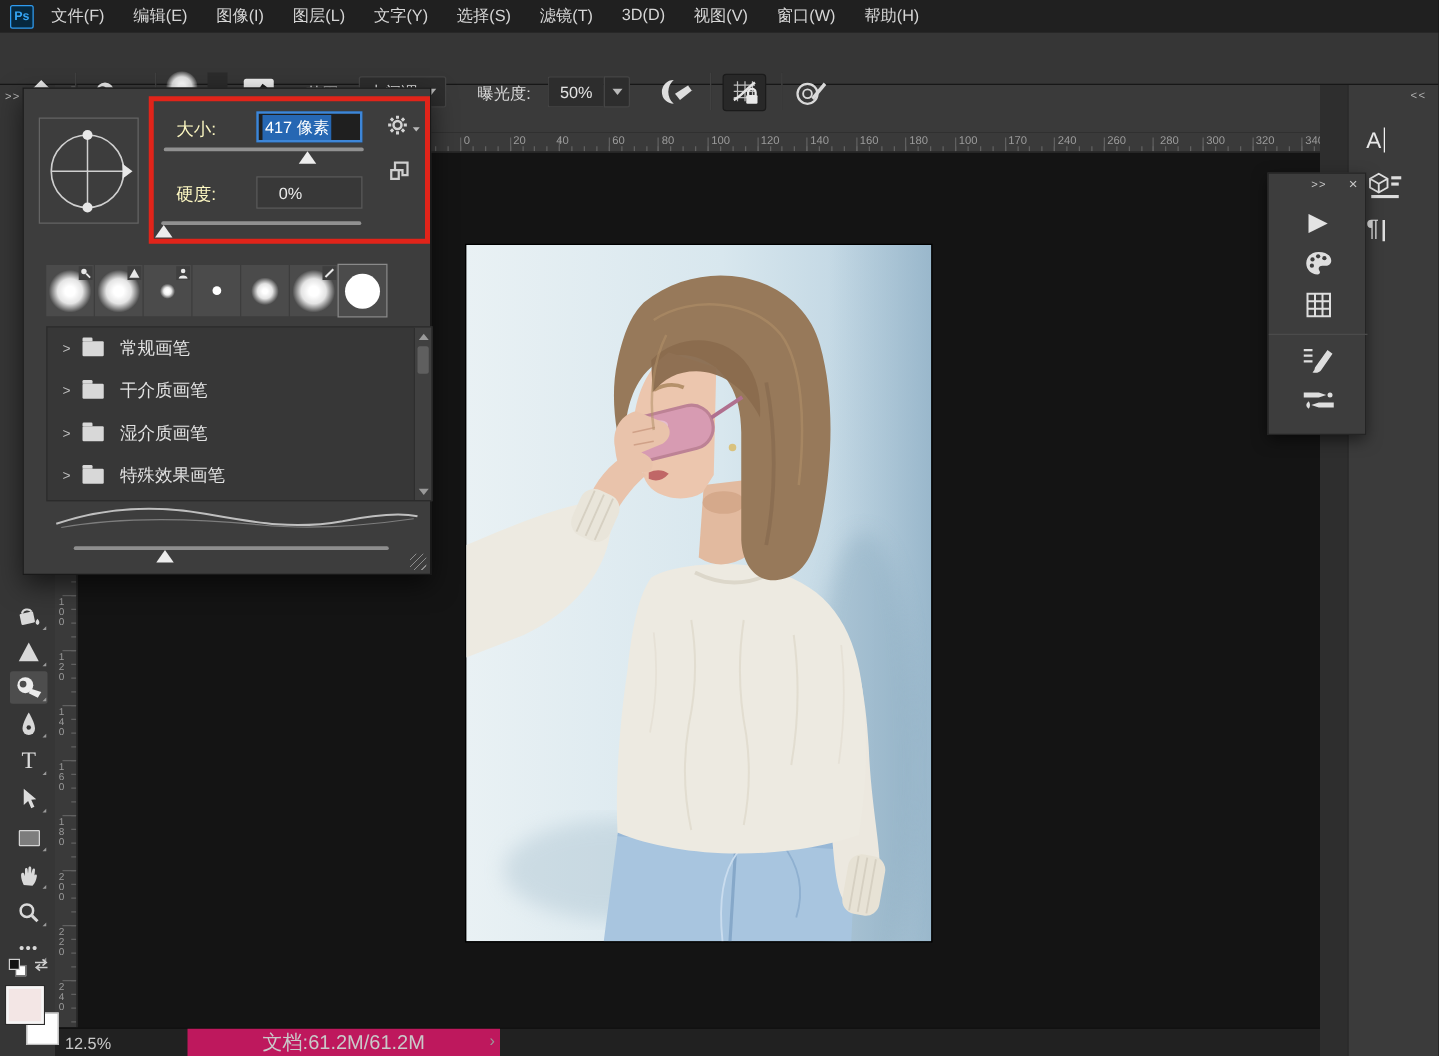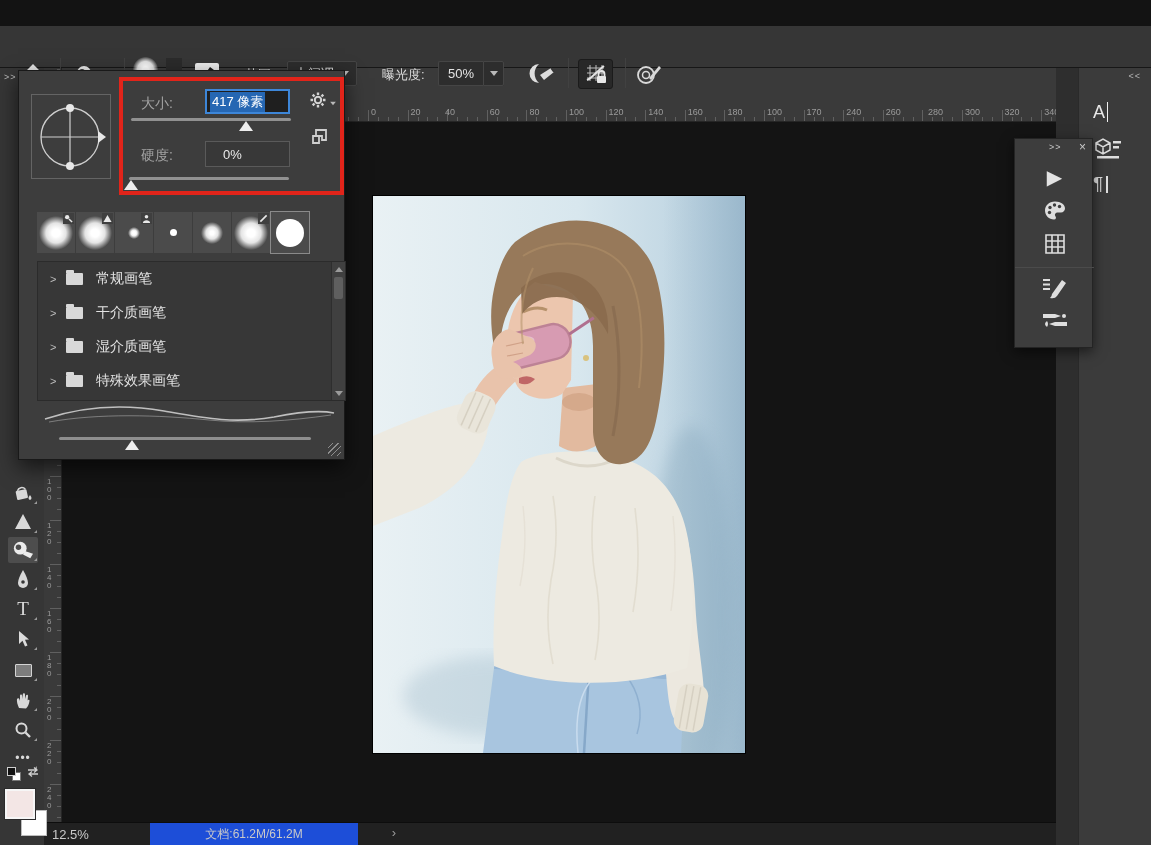--- a/index.html
+++ b/index.html
@@ -69,21 +69,21 @@
   .fp-collapse{position:absolute;left:34px;top:3px;color:#c9c9c9;font-size:9px;letter-spacing:1px;}
   .fp-close{position:absolute;right:6px;top:1px;color:#c9c9c9;font-size:12px;}
   .fp-icon{position:absolute;left:0;width:79px;display:flex;justify-content:center;color:#e3e3e3;}
   .fp-div{position:absolute;left:0;top:128px;width:79px;border-top:1px solid #4b4b4b;}
   .play-glyph{font-size:20px;color:#e3e3e3;font-family:"DejaVu Sans",sans-serif;}
 
   
   .brush-panel{left:18px;top:70px;width:327px;height:390px;background:#3d3d3d;border:1px solid #191919;
                box-shadow:0 8px 20px rgba(0,0,0,.6);z-index:7;}
   .preview-box{left:12px;top:23px;width:80px;height:85px;border:1px solid #646464;}
-  .bp-label{font-size:14px;color:#a3a3a3;}
+  .bp-label{font-size:14px;color:#fef9c3;}
   .size-input{left:186px;top:18px;width:85px;height:25px;background:#1f1f1f;border:2px solid #3d86d8;
               display:flex;align-items:center;padding-left:3px;}
   .size-sel{background:#2667b3;color:#ffffff;font-size:13px;padding:1px 2px;}
   .hard-input{left:186px;top:70px;width:85px;height:26px;background:#383838;border:1px solid #5a5a5a;
               color:#eaeaea;font-size:13px;display:flex;align-items:center;padding-left:17px;}
   .slider-track{height:3px;background:#919191;border-radius:2px;}
   .tri-up{width:0;height:0;border-left:7px solid transparent;border-right:7px solid transparent;border-bottom:10px solid #ededed;}
   .red-rect{left:100px;top:6px;width:225px;height:118px;border:4px solid #e1241a;z-index:9;pointer-events:none;}
   .tiles-row{left:18px;top:141px;display:flex;}
   .tile{position:relative;width:38px;height:41px;background:#4b4b4b;margin-right:1px;display:flex;align-items:center;justify-content:center;}
@@ -104,31 +104,47 @@
   .scrollbar{position:absolute;right:0;top:0;width:14px;height:138px;background:#404040;border-left:1px solid #2e2e2e;}
   .sb-thumb{position:absolute;left:2px;top:15px;width:9px;height:22px;background:#5f5f5f;border-radius:2px;}
   .sb-up{position:absolute;left:3px;top:5px;width:0;height:0;border-left:4px solid transparent;border-right:4px solid transparent;border-bottom:5px solid #9a9a9a;}
   .sb-dn{position:absolute;left:3px;bottom:4px;width:0;height:0;border-left:4px solid transparent;border-right:4px solid transparent;border-top:5px solid #9a9a9a;}
   .grip{right:3px;bottom:3px;width:13px;height:13px;
         background:repeating-linear-gradient(135deg,transparent 0 3px,#8d8d8d 3px 4px);}
 
   
   .status-bar{left:44px;top:822px;width:1012px;height:23px;background:#212121;border-top:1px solid #0d0d0d;z-index:2;}
   .zoom-text{position:absolute;left:8px;top:4px;font-size:13px;color:#c9c9c9;}
-  .doc-box{position:absolute;left:106px;top:0;width:208px;height:22px;background:#1d4ed8;color:#c9c9c9;
-           font-size:12px;display:flex;align-items:center;justify-content:center;}
+  .doc-box{position:absolute;left:106px;top:0;width:250px;height:22px;background:#be185d;color:#c9c9c9;
+           font-size:16px;display:flex;align-items:center;justify-content:center;}
   .doc-chev{position:absolute;right:10px;top:2px;color:#9a9a9a;font-size:13px;}
 
   svg{display:block;}
 </style>
 </head>
 <body>
 
 <div class="app">
 
+  <div class="abs menu-bar">
+    <div class="ps-logo">Ps</div>
+    <div id="menu-items" style="display:flex;">
+        <span class="menu-item">文件(F)</span>
+        <span class="menu-item">编辑(E)</span>
+        <span class="menu-item">图像(I)</span>
+        <span class="menu-item">图层(L)</span>
+        <span class="menu-item">文字(Y)</span>
+        <span class="menu-item">选择(S)</span>
+        <span class="menu-item">滤镜(T)</span>
+        <span class="menu-item">3D(D)</span>
+        <span class="menu-item">视图(V)</span>
+        <span class="menu-item">窗口(W)</span>
+        <span class="menu-item">帮助(H)</span>
+      </div>
+  </div>
 
   <div class="abs options-bar">
     <div class="abs" style="left:22px;top:36px;">
       <svg width="22" height="22" viewBox="0 0 22 22">
           <path d="M2 11 L11 2 L20 11 H17 V19 H13 V13 H9 V19 H5 V11 Z" fill="#e6e6e6"></path>
         </svg>
     </div>
     <div class="abs ob-divider" style="left:60px;"></div>
 
     <div class="abs" style="left:74px;top:38px;">

